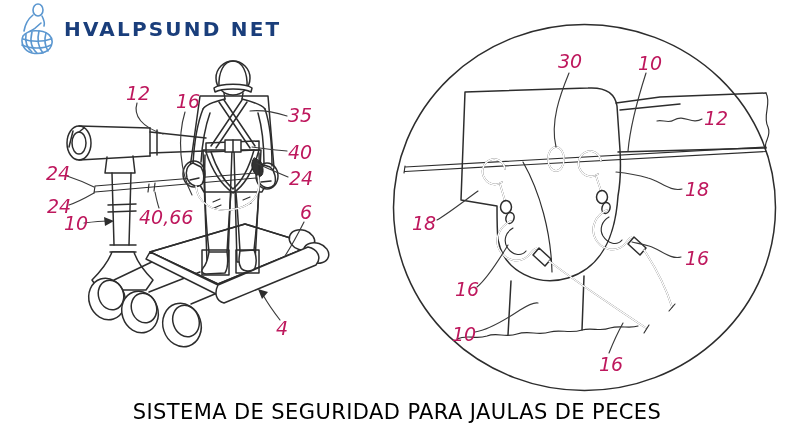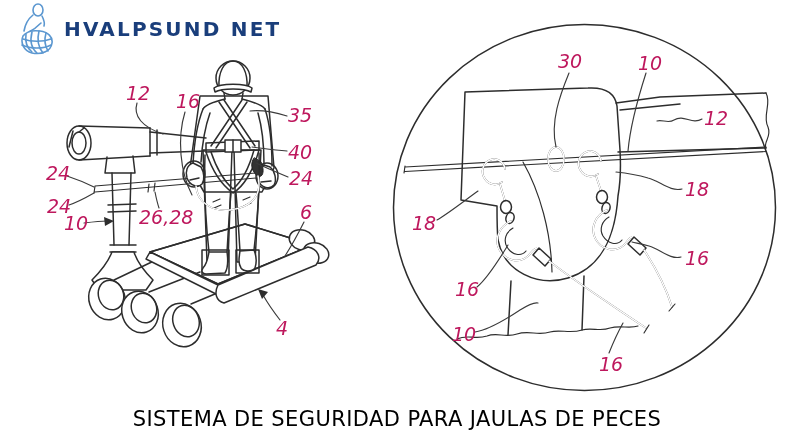--- a/index.html
+++ b/index.html
@@ -16,21 +16,21 @@
   .art .arrow{fill:#2d2d2d;stroke:none;}
   .art .dark{fill:#333;stroke:#222;stroke-width:1;}
   .art .mesh-line{stroke:#7f7f7f;stroke-width:0.9;}
   .logo{position:absolute;left:18px;top:3px;display:flex;align-items:center;gap:8px;}
   .logo-text{font-weight:bold;font-size:20px;letter-spacing:2.2px;color:#1a3e7b;
              font-family:"DejaVu Sans",sans-serif;white-space:nowrap;}
   .ref{position:absolute;font-size:19px;color:#be185d;line-height:1;
        font-family:"DejaVu Sans",sans-serif;white-space:nowrap;font-style:italic;}
   .caption{position:absolute;left:4px;right:0;top:400px;text-align:center;
            font-size:21px;letter-spacing:0.4px;color:#000;
-           font-family:"DejaVu Sans",sans-serif;margin-top:7px;}
+           font-family:"DejaVu Sans",sans-serif;}
 </style>
 </head>
 <body>
 
 <div class="stage">
 
   <svg class="art" width="790" height="441" viewBox="0 0 790 441">
     <defs>
       <pattern id="mesh" width="8" height="8" patternUnits="userSpaceOnUse" patternTransform="matrix(0.96,-0.27,0.97,0.25,150,252)">
         <path d="M0,0 L0,8 M0,0 L8,0" class="mesh-line"></path>
@@ -228,21 +228,21 @@
   <div>
 
     <span class="ref" style="left:126px;top:84px">12</span>
     <span class="ref" style="left:176px;top:92px">16</span>
     <span class="ref" style="left:288px;top:106px">35</span>
     <span class="ref" style="left:288px;top:143px">40</span>
     <span class="ref" style="left:289px;top:169px">24</span>
     <span class="ref" style="left:46px;top:164px">24</span>
     <span class="ref" style="left:47px;top:197px">24</span>
     <span class="ref" style="left:64px;top:214px">10</span>
-    <span class="ref" style="left:139px;top:208px">26,28</span>
+    <span class="ref" style="left:139px;top:208px">40,66</span>
     <span class="ref" style="left:300px;top:203px">6</span>
     <span class="ref" style="left:276px;top:319px">4</span>
 
     <span class="ref" style="left:558px;top:52px">30</span>
     <span class="ref" style="left:638px;top:54px">10</span>
     <span class="ref" style="left:704px;top:109px">12</span>
     <span class="ref" style="left:685px;top:180px">18</span>
     <span class="ref" style="left:412px;top:214px">18</span>
     <span class="ref" style="left:685px;top:249px">16</span>
     <span class="ref" style="left:455px;top:280px">16</span>

